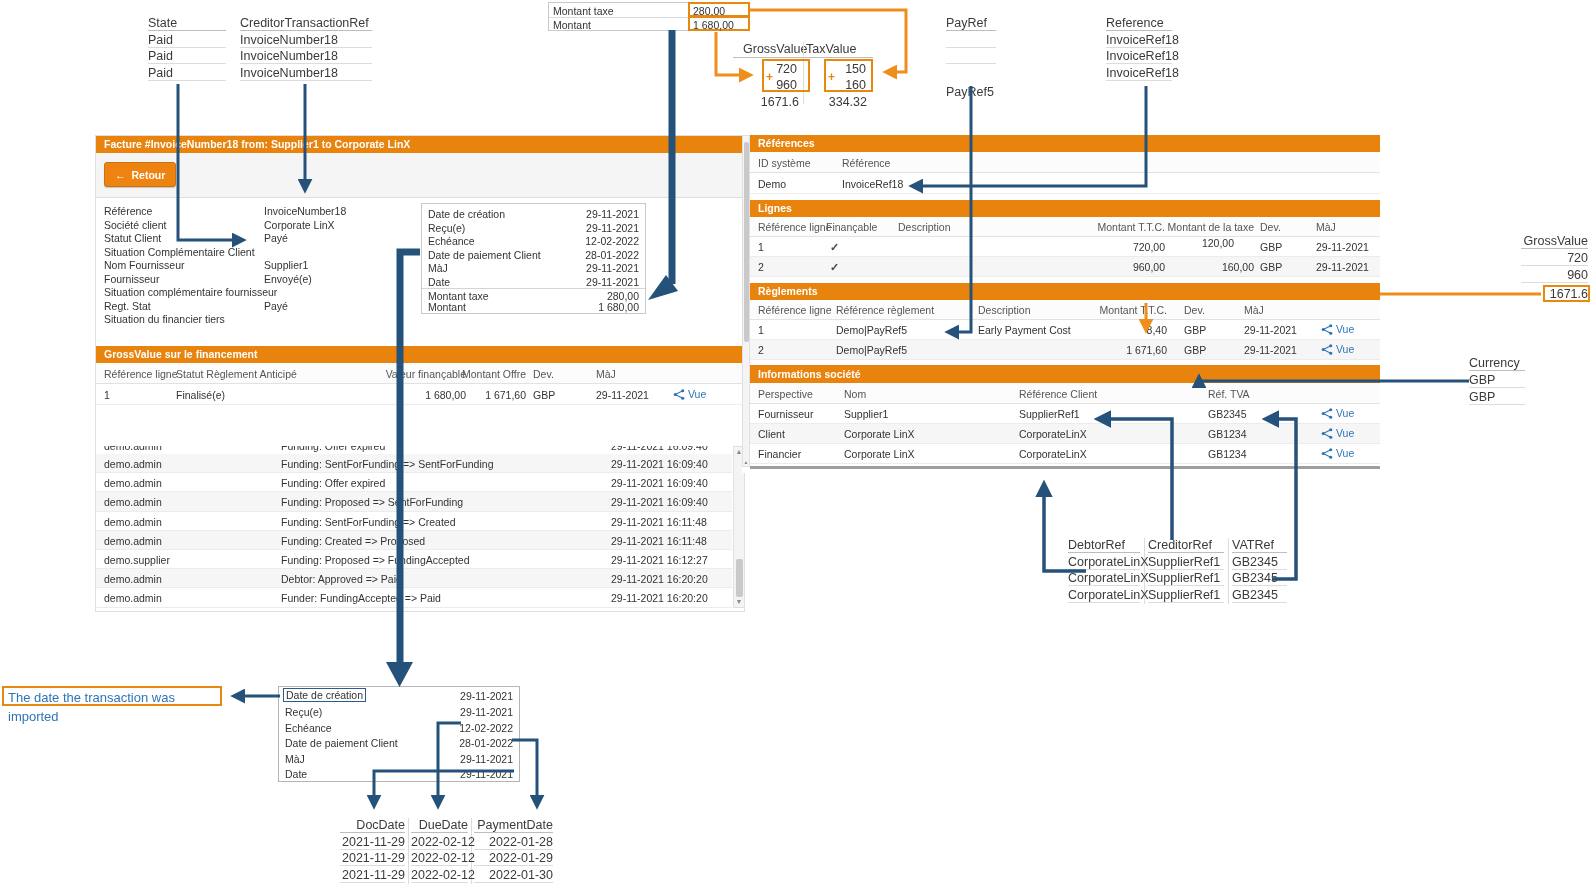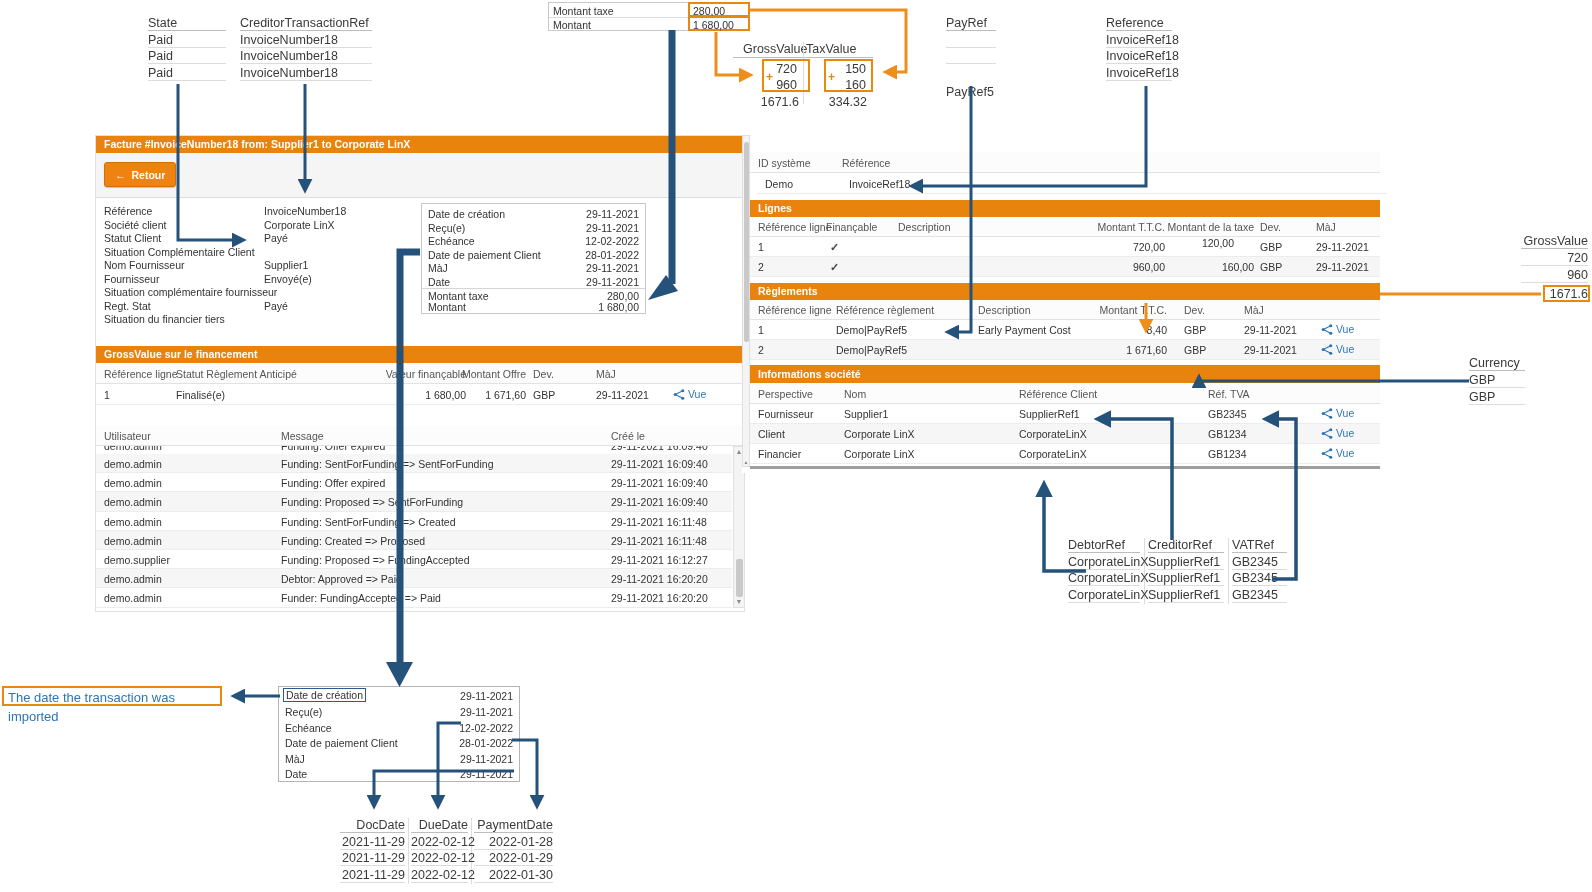--- a/index.html
+++ b/index.html
@@ -107,25 +107,20 @@
         <svg class="share-ic" viewBox="0 0 16 14">
             <path d="M13 2 L3 7 L13 12" stroke="#2E75B6" stroke-width="1.4" fill="none"></path>
             <circle cx="13" cy="2" r="2.1" fill="#2E75B6"></circle>
             <circle cx="3" cy="7" r="2.1" fill="#2E75B6"></circle>
             <circle cx="13" cy="12" r="2.1" fill="#2E75B6"></circle>
           </svg>
         <span>Vue</span>
       </div>
     </div>
 
-    <div class="ab hdrrow" style="left:0;top:290px;width:650px;height:20px;">
-      <div class="cell" style="left:8px;top:4px;">Utilisateur</div>
-      <div class="cell" style="left:185px;top:4px;">Message</div>
-      <div class="cell" style="left:515px;top:4px;">Créé le</div>
-    </div>
 
     <div class="ab" style="left:0;top:310px;width:636px;height:8px;overflow:hidden;">
       <div class="ab datarow" style="left:0;top:-10px;width:636px;height:19px;">
         <div class="cell" style="left:8px;top:4px;">demo.admin</div>
         <div class="cell" style="left:185px;top:4px;">Funding: Offer expired</div>
         <div class="cell" style="left:515px;top:4px;">29-11-2021 16:09:40</div>
       </div>
     </div>
     <div class="ab datarow stripe" style="left:0;top:318px;width:636px;height:19.2px;">
       <div class="cell" style="left:8px;top:4px;">demo.admin</div>
@@ -176,25 +171,28 @@
   </div>
 
   <div class="ab panel" style="left:742px;top:135px;width:638px;height:338px;border:none;">
 
     <div class="ab scrtrack" style="left:0;top:0;width:8px;height:332px;">
       <div class="ab scrthumb" style="left:1px;top:6px;width:5px;height:200px;"></div>
       <div class="ab scrarrow" style="bottom:0;font-size:5px;">▲</div>
     </div>
     <div class="ab" style="left:8px;top:0;width:630px;height:338px;">
 
+      <div class="ab band" style="left:0;top:0;width:630px;height:17px;">
+        <span>Références</span>
+      </div>
       <div class="ab hdrrow" style="left:0;top:17px;width:630px;height:21px;">
         <div class="cell" style="left:8px;top:5px;">ID système</div>
         <div class="cell" style="left:92px;top:5px;">Référence</div>
       </div>
-      <div class="ab datarow" style="left:7px;top:38px;width:630px;height:21px;">
+      <div class="ab datarow" style="left:0;top:38px;width:630px;height:21px;">
         <div class="cell" style="left:8px;top:5px;">Demo</div>
         <div class="cell" style="left:92px;top:5px;">InvoiceRef18</div>
       </div>
 
       <div class="ab band" style="left:0;top:65px;width:630px;height:17px;">
         <span>Lignes</span>
       </div>
       <div class="ab hdrrow" style="left:0;top:82px;width:630px;height:20px;">
         <div class="cell" style="left:8px;top:4px;">Référence ligne</div>
         <div class="cell" style="left:76px;top:4px;">Finançable</div>

